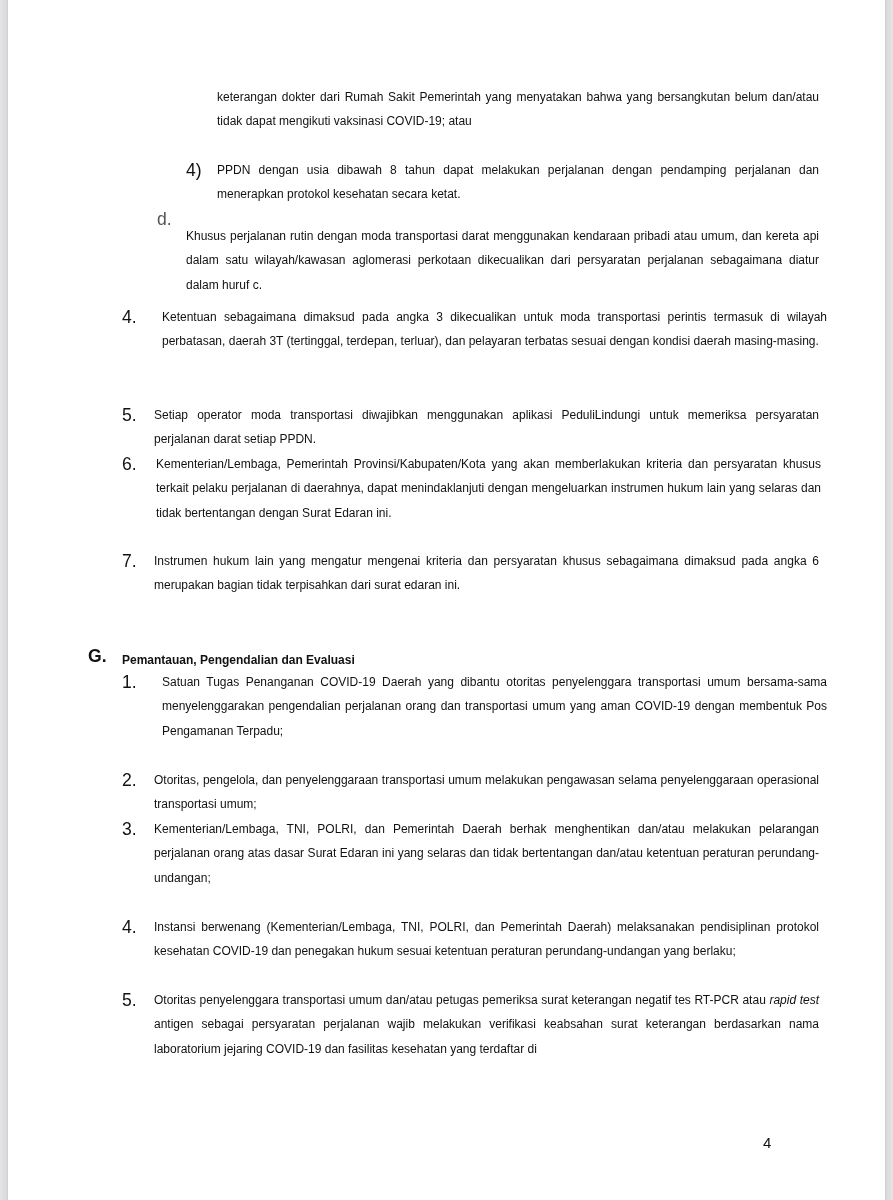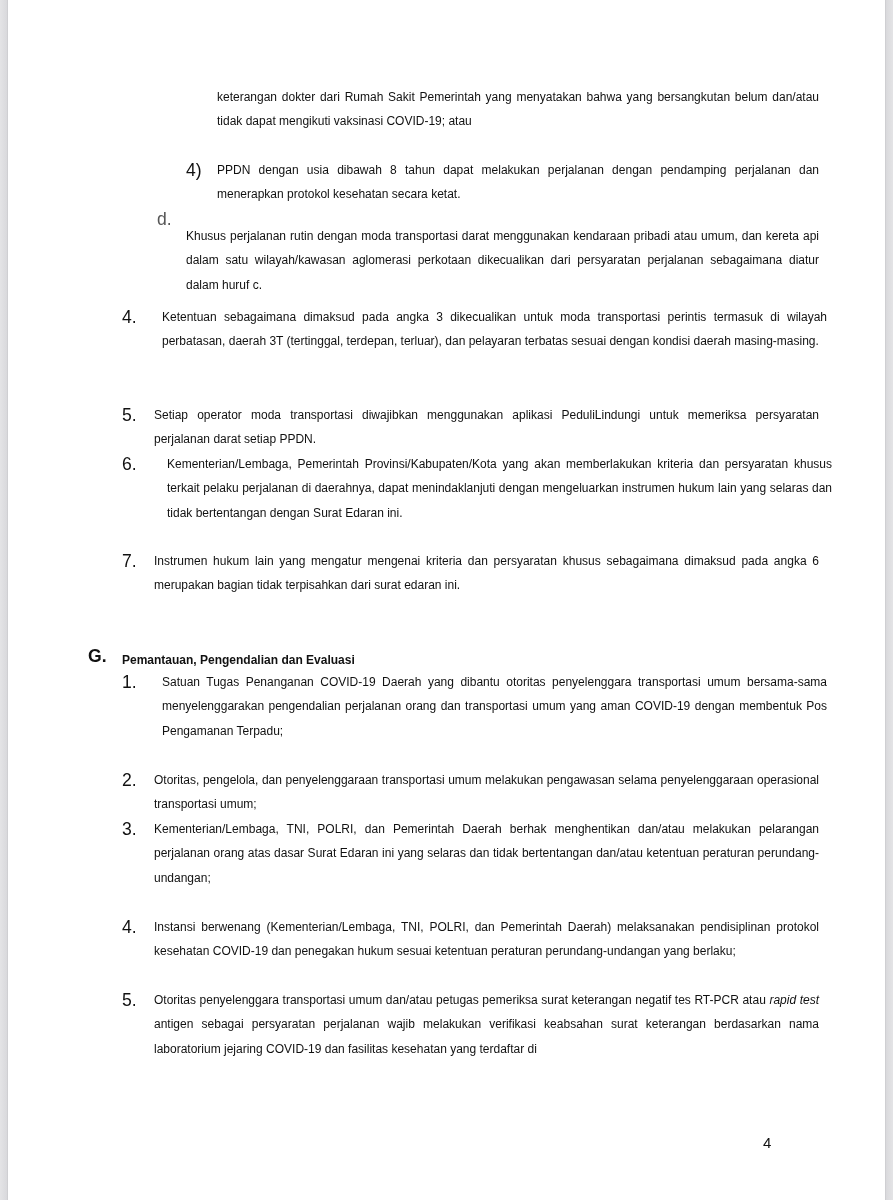--- a/index.html
+++ b/index.html
@@ -45,21 +45,21 @@
   <div class="mk gray" style="left:149px; top:207px;">d.</div>
   <div class="blk txt" style="left:178px; top:207px; width:633px;margin-top:17px;">Khusus perjalanan rutin dengan moda transportasi darat menggunakan kendaraan pribadi atau umum, dan kereta api dalam satu wilayah/kawasan aglomerasi perkotaan dikecualikan dari persyaratan perjalanan sebagaimana diatur dalam huruf c.</div>
 
   <div class="mk" style="left:114px; top:305px;">4.</div>
   <div class="blk txt" style="left:154px; top:305px; width:665px;">Ketentuan sebagaimana dimaksud pada angka 3 dikecualikan untuk moda transportasi perintis termasuk di wilayah perbatasan, daerah 3T (tertinggal, terdepan, terluar), dan pelayaran terbatas sesuai dengan kondisi daerah masing-masing.</div>
 
   <div class="mk" style="left:114px; top:403px;">5.</div>
   <div class="blk txt" style="left:146px; top:403px; width:665px;">Setiap operator moda transportasi diwajibkan menggunakan aplikasi PeduliLindungi untuk memeriksa persyaratan perjalanan darat setiap PPDN.</div>
 
   <div class="mk" style="left:114px; top:452px;">6.</div>
-  <div class="blk txt" style="left:159px; top:452px; width:665px;">Kementerian/Lembaga, Pemerintah Provinsi/Kabupaten/Kota yang akan memberlakukan kriteria dan persyaratan khusus terkait pelaku perjalanan di daerahnya, dapat menindaklanjuti dengan mengeluarkan instrumen hukum lain yang selaras dan tidak bertentangan dengan Surat Edaran ini.</div>
+  <div class="blk txt" style="left:148px; top:452px; width:665px;">Kementerian/Lembaga, Pemerintah Provinsi/Kabupaten/Kota yang akan memberlakukan kriteria dan persyaratan khusus terkait pelaku perjalanan di daerahnya, dapat menindaklanjuti dengan mengeluarkan instrumen hukum lain yang selaras dan tidak bertentangan dengan Surat Edaran ini.</div>
 
   <div class="mk" style="left:114px; top:549px;">7.</div>
   <div class="blk txt" style="left:146px; top:549px; width:665px;">Instrumen hukum lain yang mengatur mengenai kriteria dan persyaratan khusus sebagaimana dimaksud pada angka 6 merupakan bagian tidak terpisahkan dari surat edaran ini.</div>
 
   <div class="mk heading" style="left:80px; top:644px;">G.</div>
   <div class="blk heading" style="left:114px; top:648px; width:600px;">Pemantauan, Pengendalian dan Evaluasi</div>
 
   <div class="mk" style="left:114px; top:670px;">1.</div>
   <div class="blk txt" style="left:146px; top:670px; width:665px;margin-left:8px;">Satuan Tugas Penanganan COVID-19 Daerah yang dibantu otoritas penyelenggara transportasi umum bersama-sama menyelenggarakan pengendalian perjalanan orang dan transportasi umum yang aman COVID-19 dengan membentuk Pos Pengamanan Terpadu;</div>
 

